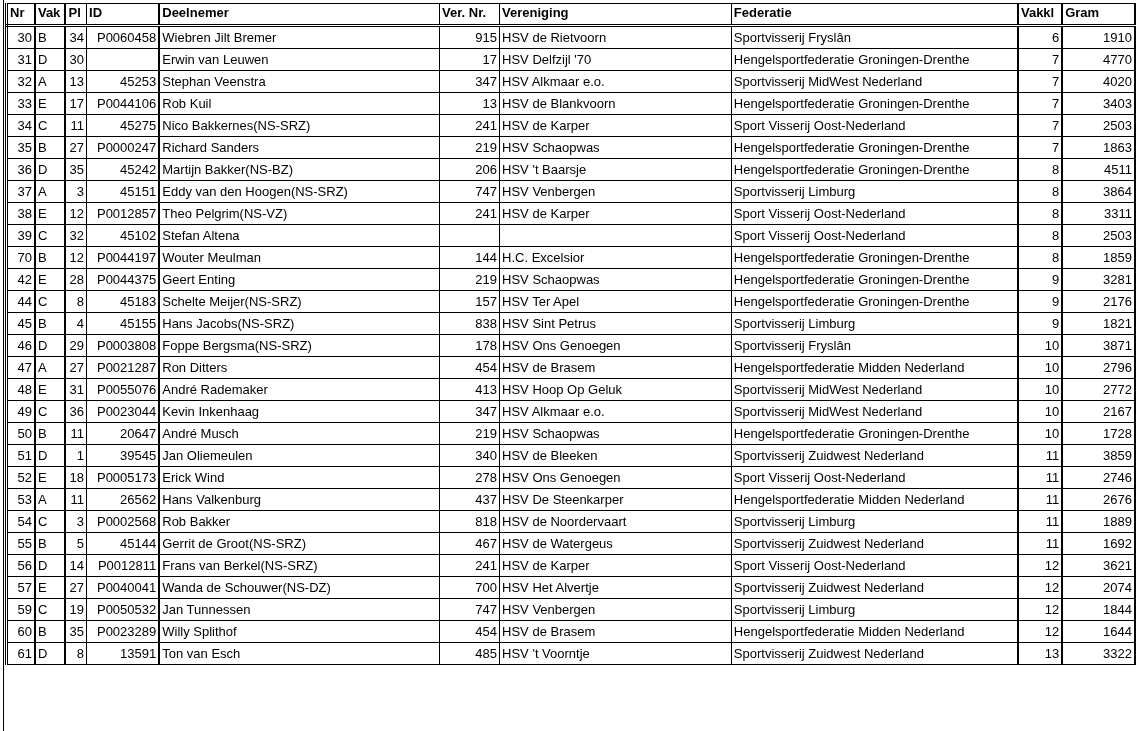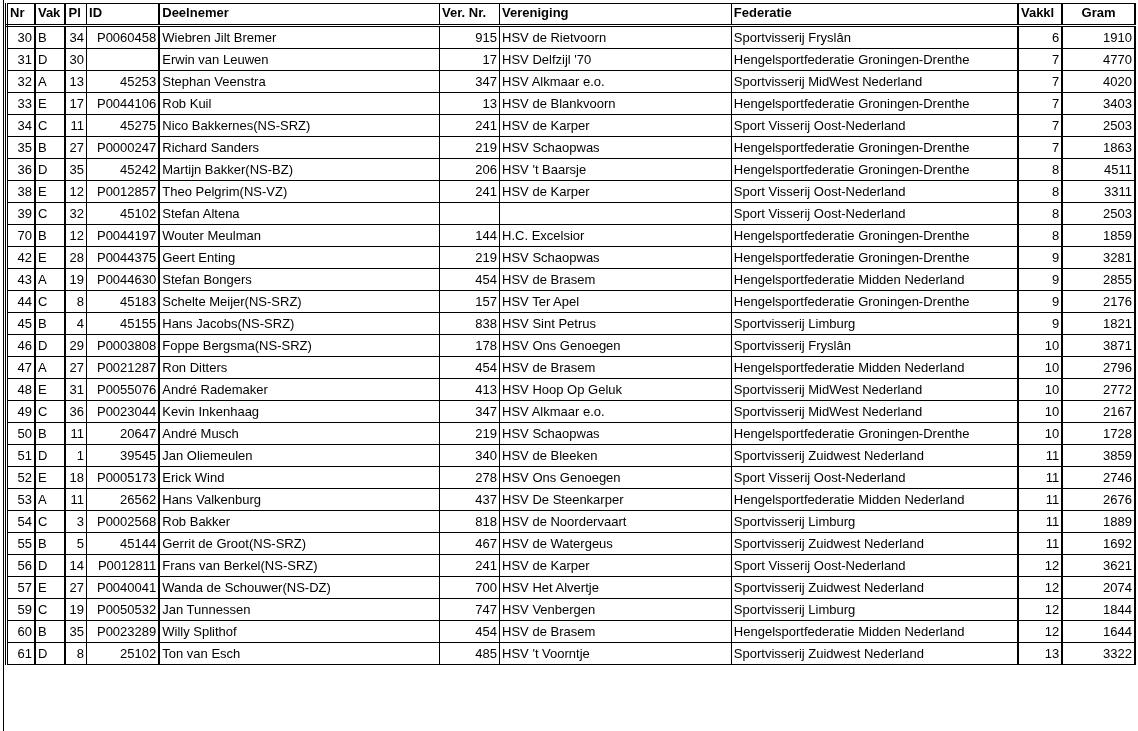--- a/index.html
+++ b/index.html
@@ -18,21 +18,21 @@
     height: 21px;
     white-space: nowrap;
     overflow: hidden;
     line-height: 20px;
     vertical-align: bottom;
   }
   table.grid th {
     font-weight: bold; text-align: left; height: 20px; line-height: 18px; vertical-align: top;
     border-bottom: 3px double #000;
   }
-  table.grid th.r { text-align: center; }
+  table.grid th.r { text-align: left; }
   td.r { text-align: right; }
   td.l { text-align: left; }
   .c-nr { width: 27px; }
   .c-vak { width: 29px; }
   .c-pl { width: 20px; }
   .c-id { width: 69px; }
   .c-dn { width: 266px; }
   .c-vnr { width: 57px; }
   .c-ver { width: 220px; }
   .c-fed { width: 272px; }
@@ -155,20 +155,32 @@
           <td class="r">35</td>
           <td class="r thickR">45242</td>
           <td class="l">Martijn  Bakker(NS-BZ)</td>
           <td class="r">206</td>
           <td class="l">HSV 't Baarsje</td>
           <td class="l thickR">Hengelsportfederatie Groningen-Drenthe</td>
           <td class="r thickR">8</td>
           <td class="r gram">4511</td>
         </tr>
         <tr>
+          <td class="r nr thickR">37</td>
+          <td class="l thickR">A</td>
+          <td class="r">3</td>
+          <td class="r thickR">45151</td>
+          <td class="l">Eddy van den Hoogen(NS-SRZ)</td>
+          <td class="r">747</td>
+          <td class="l">HSV Venbergen</td>
+          <td class="l thickR">Sportvisserij Limburg</td>
+          <td class="r thickR">8</td>
+          <td class="r gram">3864</td>
+        </tr>
+        <tr>
           <td class="r nr thickR">38</td>
           <td class="l thickR">E</td>
           <td class="r">12</td>
           <td class="r thickR">P0012857</td>
           <td class="l">Theo  Pelgrim(NS-VZ)</td>
           <td class="r">241</td>
           <td class="l">HSV de Karper</td>
           <td class="l thickR">Sport Visserij Oost-Nederland</td>
           <td class="r thickR">8</td>
           <td class="r gram">3311</td>
@@ -201,32 +213,20 @@
           <td class="r nr thickR">42</td>
           <td class="l thickR">E</td>
           <td class="r">28</td>
           <td class="r thickR">P0044375</td>
           <td class="l">Geert  Enting</td>
           <td class="r">219</td>
           <td class="l">HSV Schaopwas</td>
           <td class="l thickR">Hengelsportfederatie Groningen-Drenthe</td>
           <td class="r thickR">9</td>
           <td class="r gram">3281</td>
-        </tr>
-        <tr>
-          <td class="r nr thickR">43</td>
-          <td class="l thickR">A</td>
-          <td class="r">19</td>
-          <td class="r thickR">P0044630</td>
-          <td class="l">Stefan  Bongers</td>
-          <td class="r">454</td>
-          <td class="l">HSV de Brasem</td>
-          <td class="l thickR">Hengelsportfederatie Midden Nederland</td>
-          <td class="r thickR">9</td>
-          <td class="r gram">2855</td>
         </tr>
         <tr>
           <td class="r nr thickR">44</td>
           <td class="l thickR">C</td>
           <td class="r">8</td>
           <td class="r thickR">45183</td>
           <td class="l">Schelte  Meijer(NS-SRZ)</td>
           <td class="r">157</td>
           <td class="l">HSV Ter Apel</td>
           <td class="l thickR">Hengelsportfederatie Groningen-Drenthe</td>
@@ -410,21 +410,21 @@
           <td class="r">454</td>
           <td class="l">HSV de Brasem</td>
           <td class="l thickR">Hengelsportfederatie Midden Nederland</td>
           <td class="r thickR">12</td>
           <td class="r gram">1644</td>
         </tr>
         <tr>
           <td class="r nr thickR">61</td>
           <td class="l thickR">D</td>
           <td class="r">8</td>
-          <td class="r thickR">25102</td>
+          <td class="r thickR">13591</td>
           <td class="l">Ton van Esch</td>
           <td class="r">485</td>
           <td class="l">HSV 't Voorntje</td>
           <td class="l thickR">Sportvisserij Zuidwest Nederland</td>
           <td class="r thickR">13</td>
           <td class="r gram">3322</td>
         </tr>
       </tbody>
   </table>
 </div>

